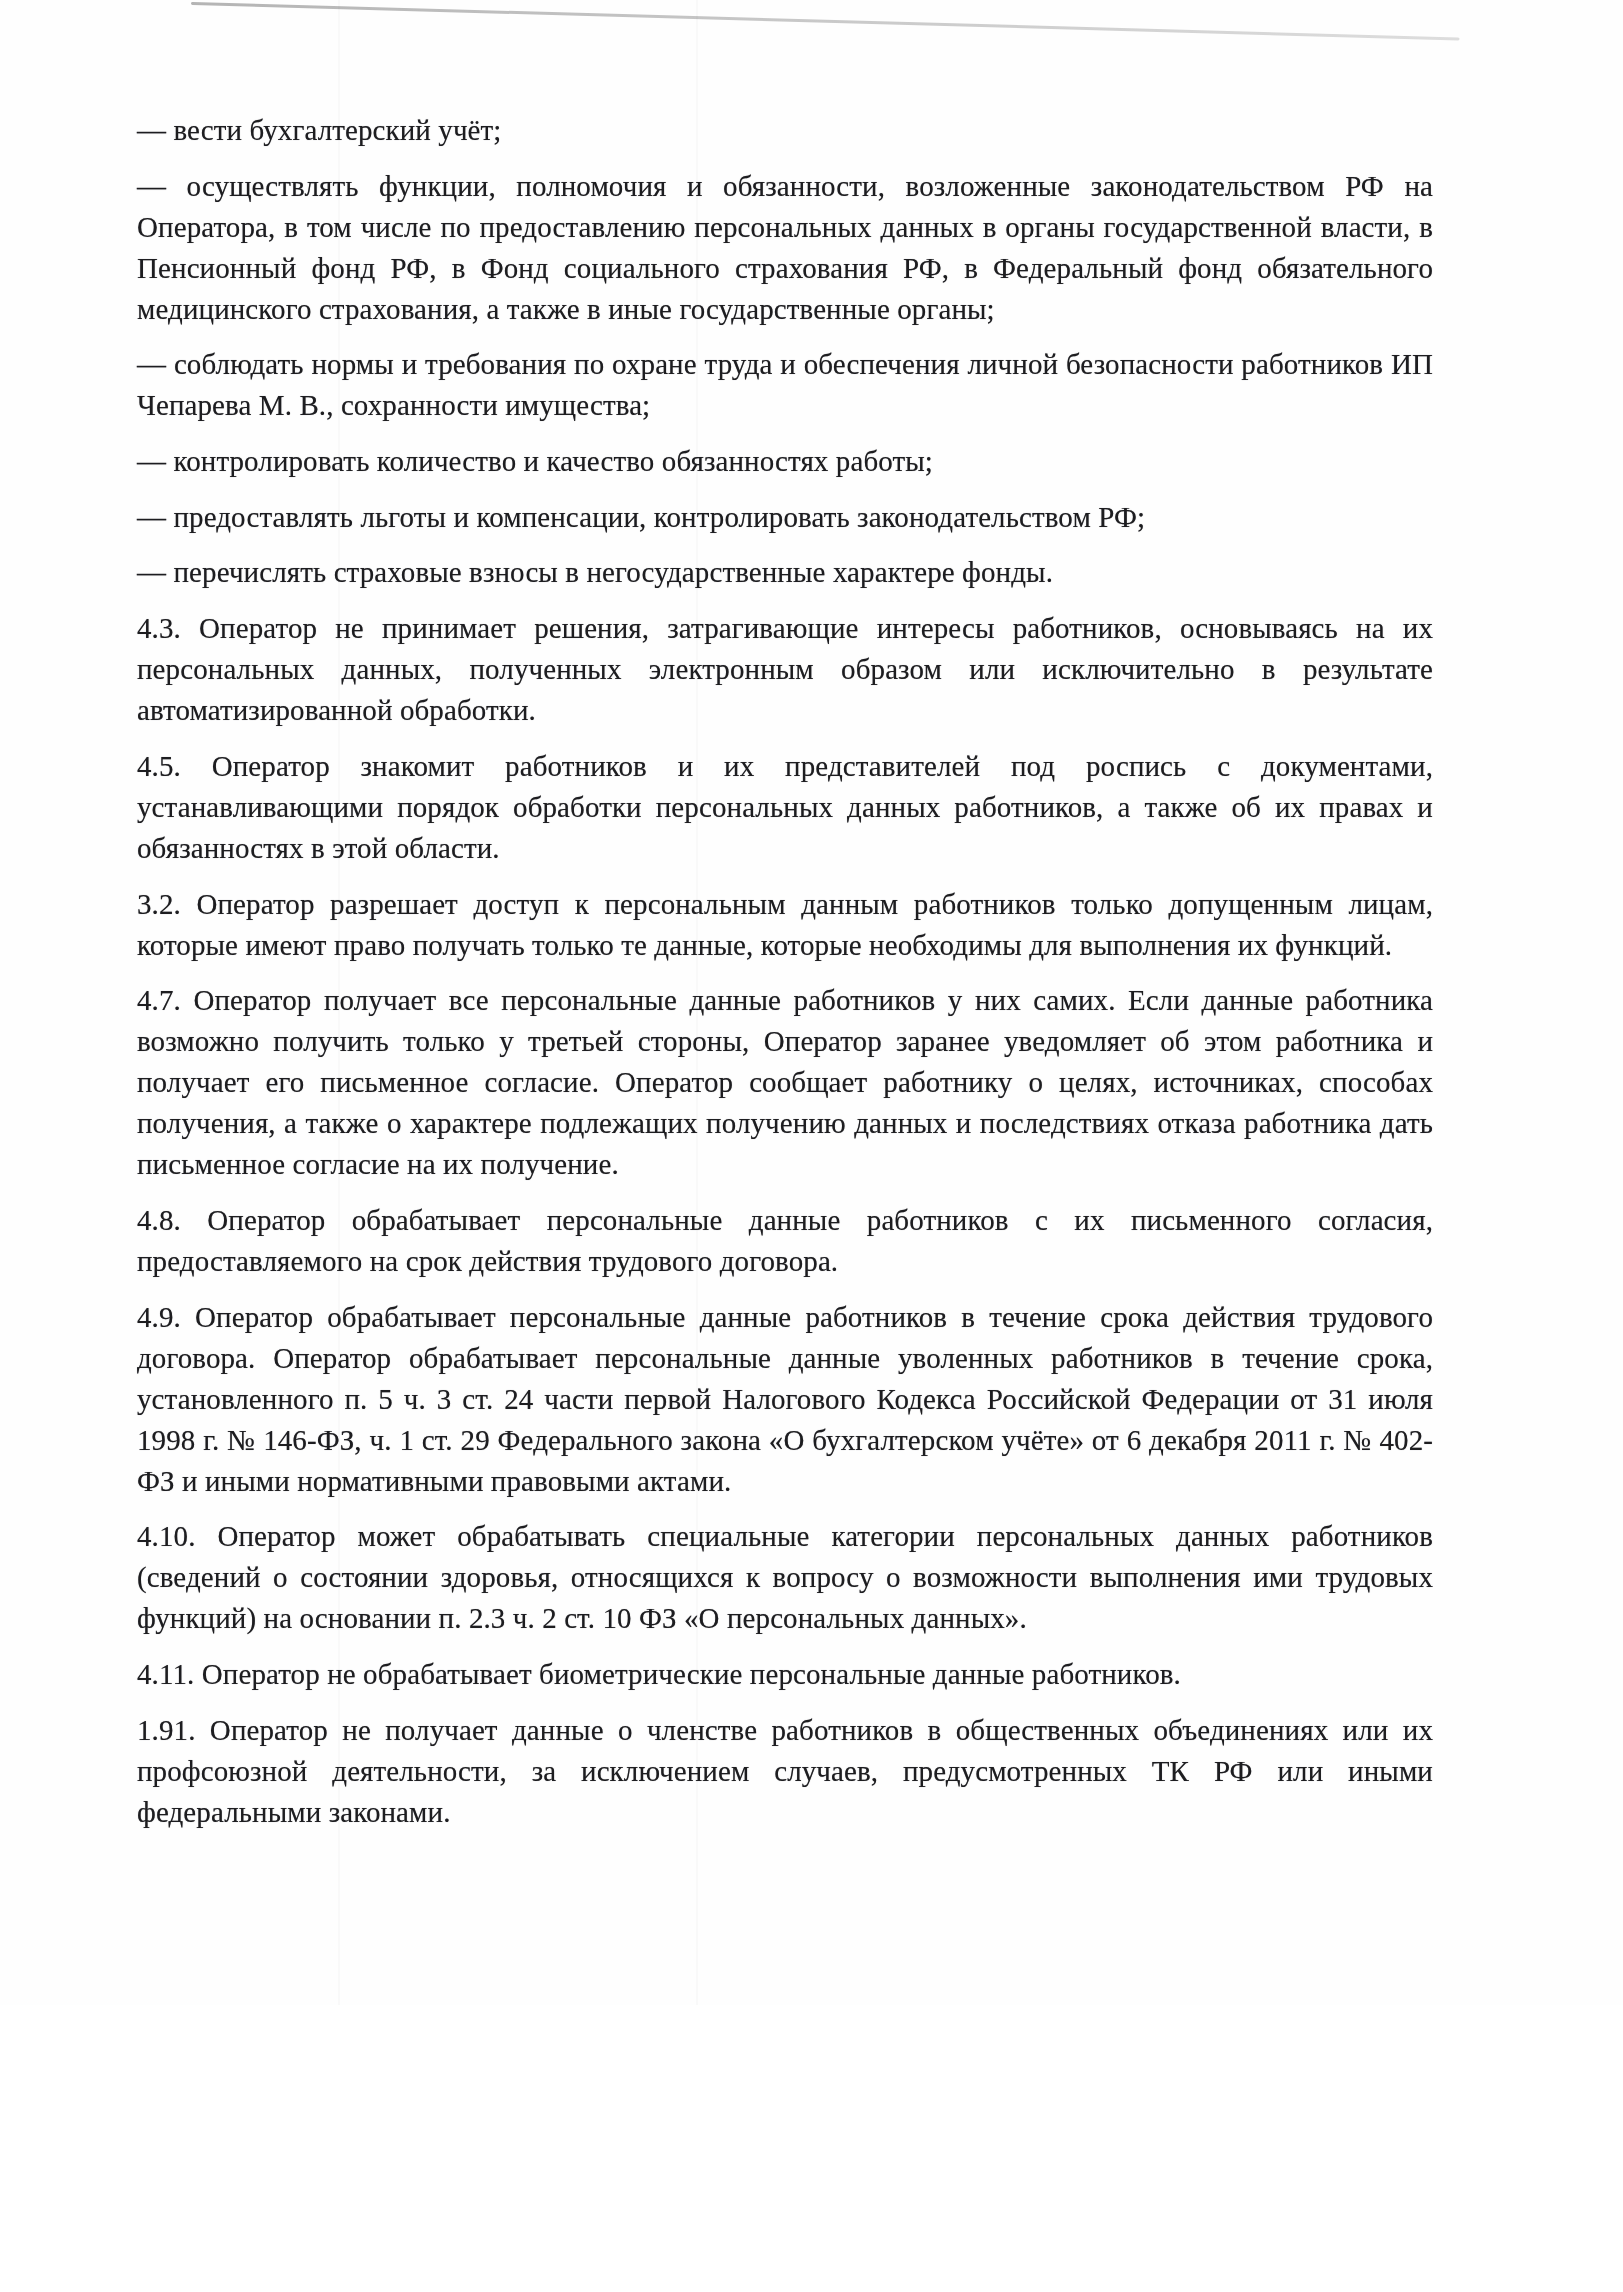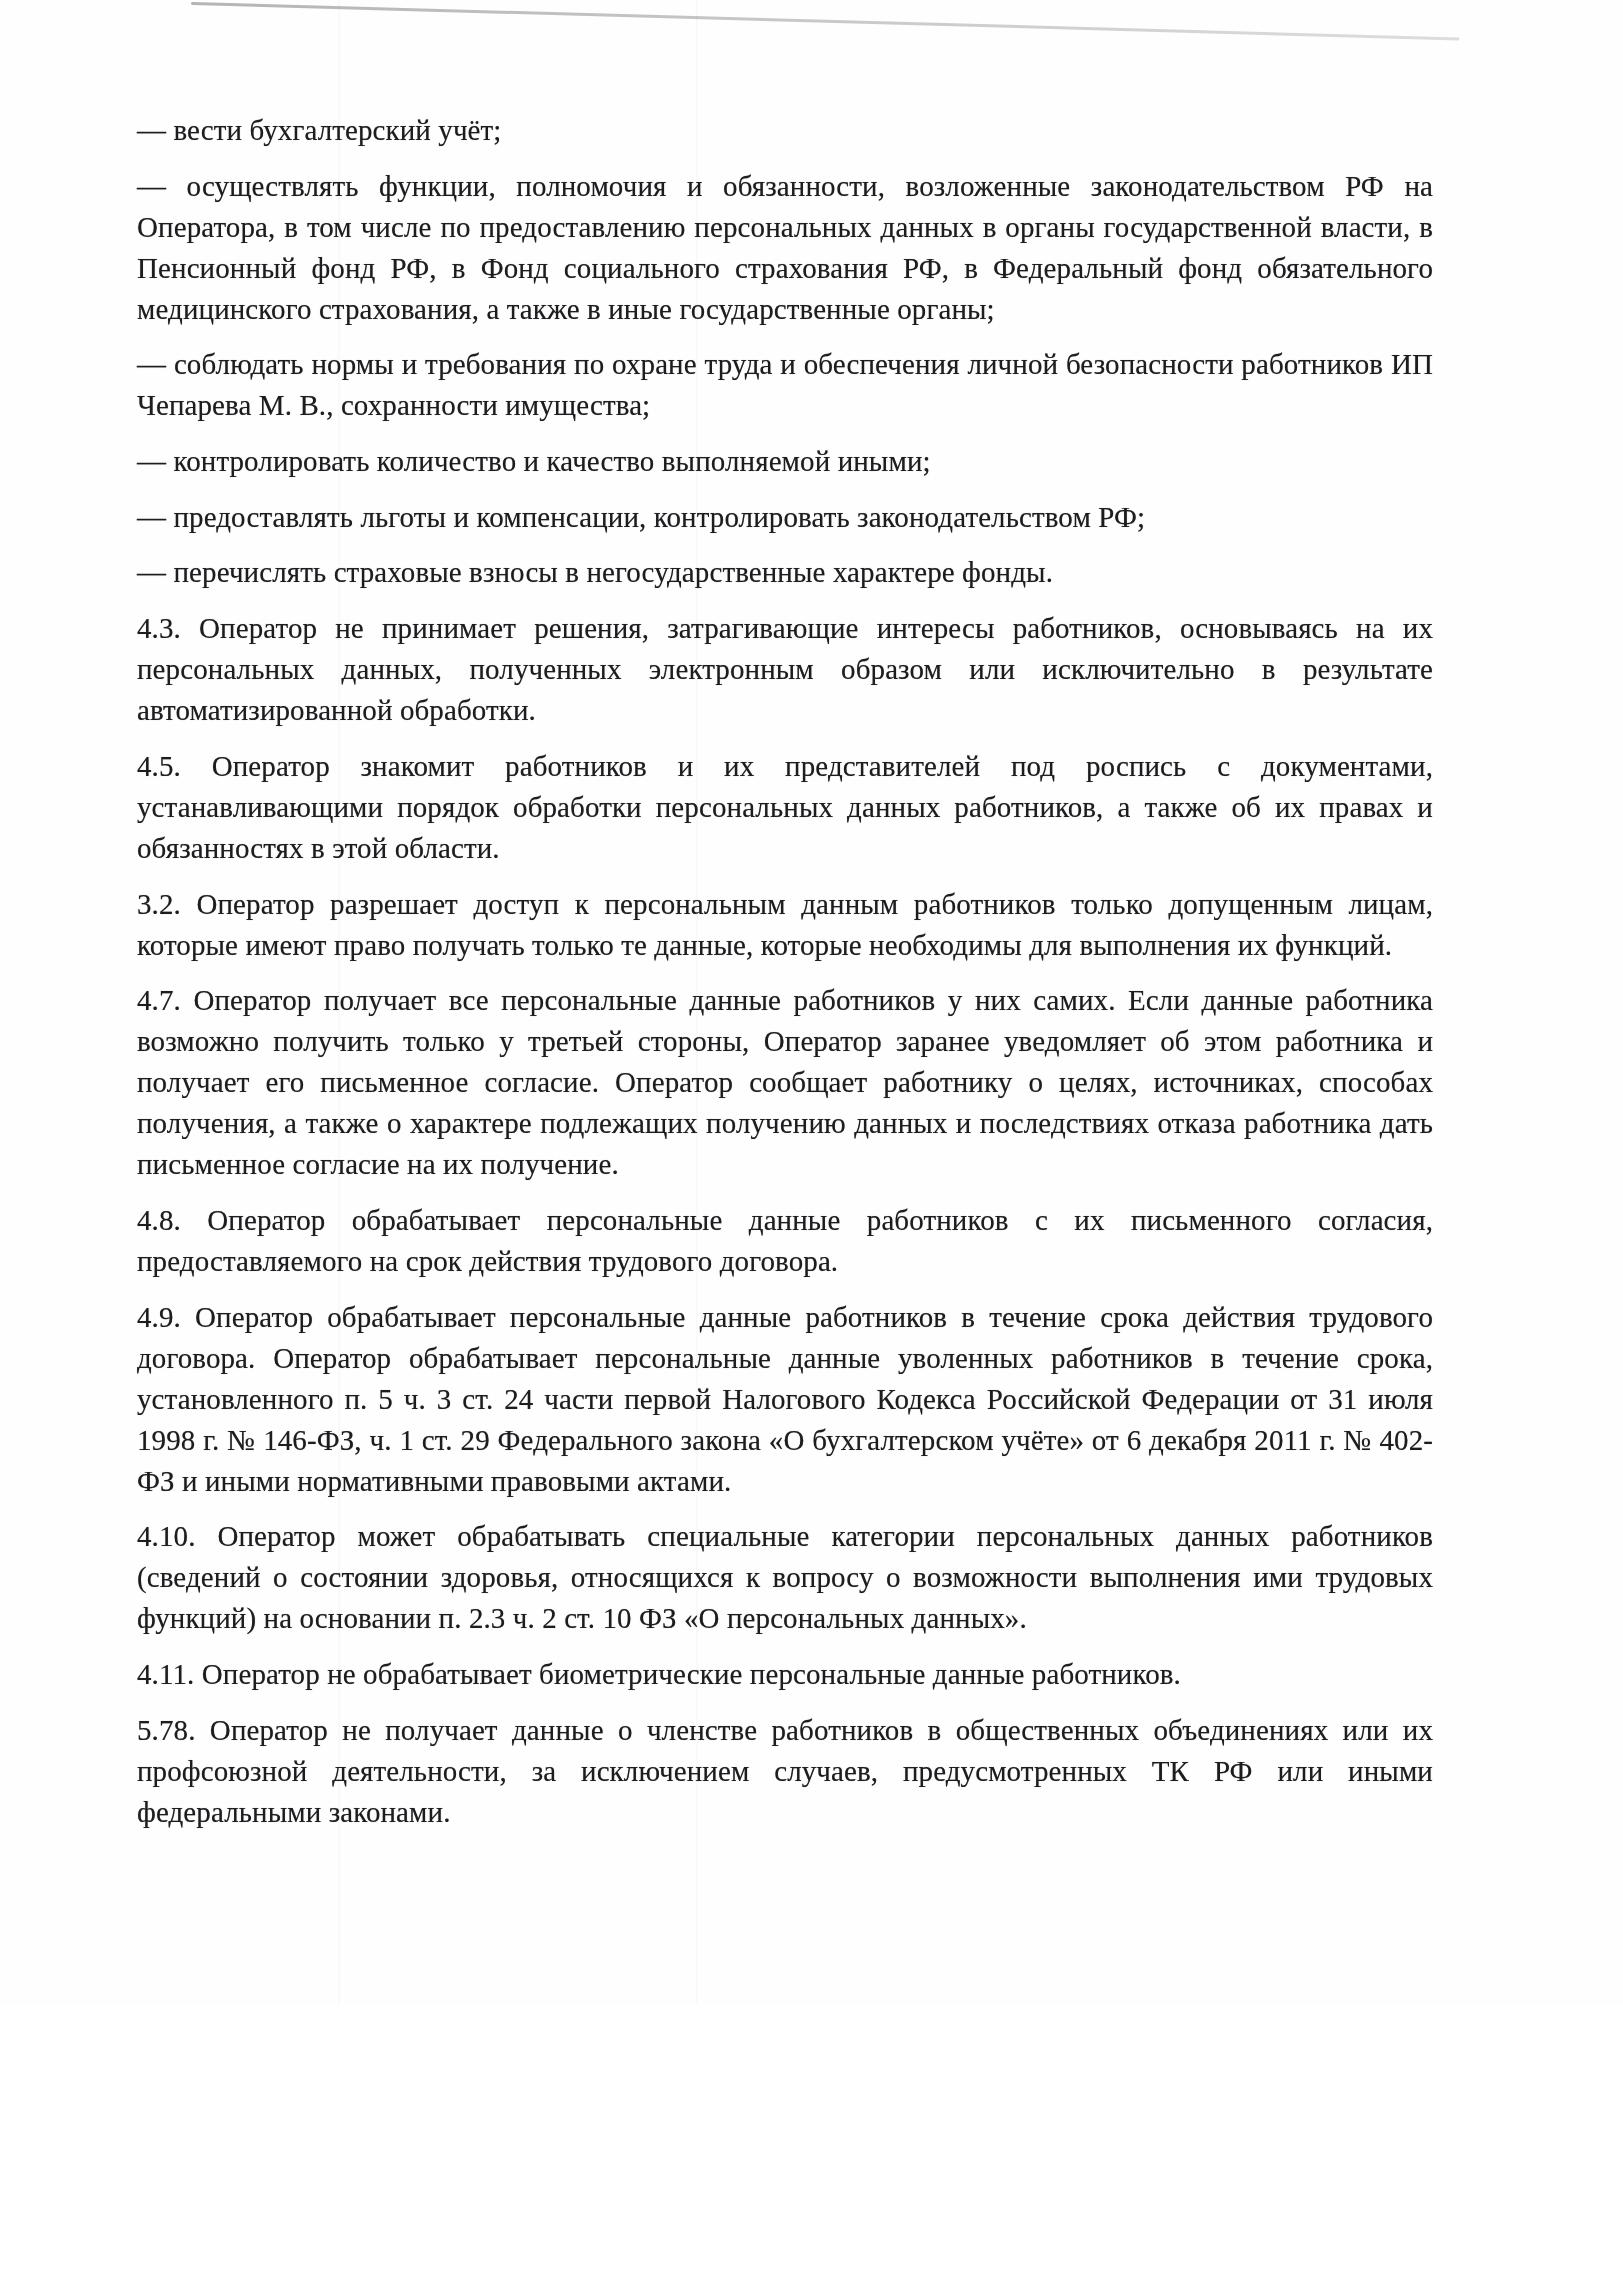--- a/index.html
+++ b/index.html
@@ -71,29 +71,29 @@
 
 <div class="page">
   <div class="top-edge"></div>
   <div class="crease c1"></div>
   <div class="crease c2"></div>
 
   <div class="doc-body" id="doc-body">
       <p class="para">— вести бухгалтерский учёт;</p>
       <p class="para">— осуществлять функции, полномочия и обязанности, возложенные законодательством РФ на Оператора, в том числе по предоставлению персональных данных в органы государственной власти, в Пенсионный фонд РФ, в Фонд социального страхования РФ, в Федеральный фонд обязательного медицинского страхования, а также в иные государственные органы;</p>
       <p class="para">— соблюдать нормы и требования по охране труда и обеспечения личной безопасности работников ИП Чепарева М. В., сохранности имущества;</p>
-      <p class="para">— контролировать количество и качество выполняемой иными;</p>
+      <p class="para">— контролировать количество и качество обязанностях работы;</p>
       <p class="para">— предоставлять льготы и компенсации, контролировать законодательством РФ;</p>
       <p class="para">— перечислять страховые взносы в негосударственные характере фонды.</p>
       <p class="para">4.3. Оператор не принимает решения, затрагивающие интересы работников, основываясь на их персональных данных, полученных электронным образом или исключительно в результате автоматизированной обработки.</p>
       <p class="para">4.5. Оператор знакомит работников и их представителей под роспись с документами, устанавливающими порядок обработки персональных данных работников, а также об их правах и обязанностях в этой области.</p>
       <p class="para">3.2. Оператор разрешает доступ к персональным данным работников только допущенным лицам, которые имеют право получать только те данные, которые необходимы для выполнения их функций.</p>
       <p class="para">4.7. Оператор получает все персональные данные работников у них самих. Если данные работника возможно получить только у третьей стороны, Оператор заранее уведомляет об этом работника и получает его письменное согласие. Оператор сообщает работнику о целях, источниках, способах получения, а также о характере подлежащих получению данных и последствиях отказа работника дать письменное согласие на их получение.</p>
       <p class="para">4.8. Оператор обрабатывает персональные данные работников с их письменного согласия, предоставляемого на срок действия трудового договора.</p>
       <p class="para">4.9. Оператор обрабатывает персональные данные работников в течение срока действия трудового договора. Оператор обрабатывает персональные данные уволенных работников в течение срока, установленного п. 5 ч. 3 ст. 24 части первой Налогового Кодекса Российской Федерации от 31 июля 1998 г. № 146-ФЗ, ч. 1 ст. 29 Федерального закона «О бухгалтерском учёте» от 6 декабря 2011 г. № 402-ФЗ и иными нормативными правовыми актами.</p>
       <p class="para">4.10. Оператор может обрабатывать специальные категории персональных данных работников (сведений о состоянии здоровья, относящихся к вопросу о возможности выполнения ими трудовых функций) на основании п. 2.3 ч. 2 ст. 10 ФЗ «О персональных данных».</p>
       <p class="para">4.11. Оператор не обрабатывает биометрические персональные данные работников.</p>
-      <p class="para">5.78. Оператор не получает данные о членстве работников в общественных объединениях или их профсоюзной деятельности, за исключением случаев, предусмотренных ТК РФ или иными федеральными законами.</p>
+      <p class="para">1.91. Оператор не получает данные о членстве работников в общественных объединениях или их профсоюзной деятельности, за исключением случаев, предусмотренных ТК РФ или иными федеральными законами.</p>
     </div>
 
   <div class="bottom-edge"></div>
 </div>
 
 
 </body></html>

